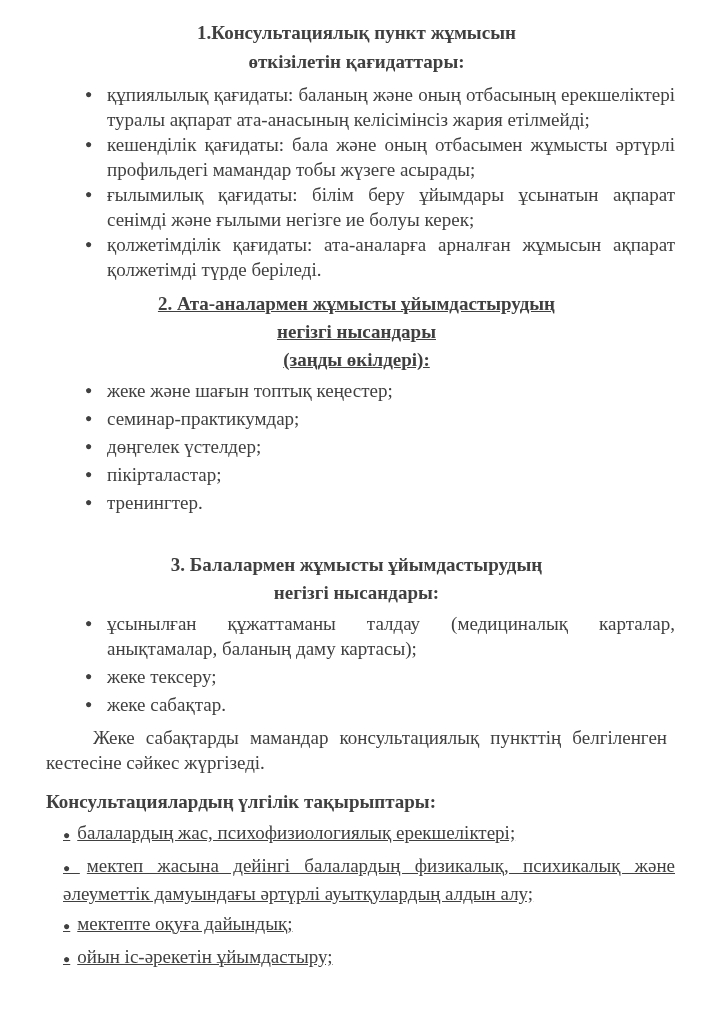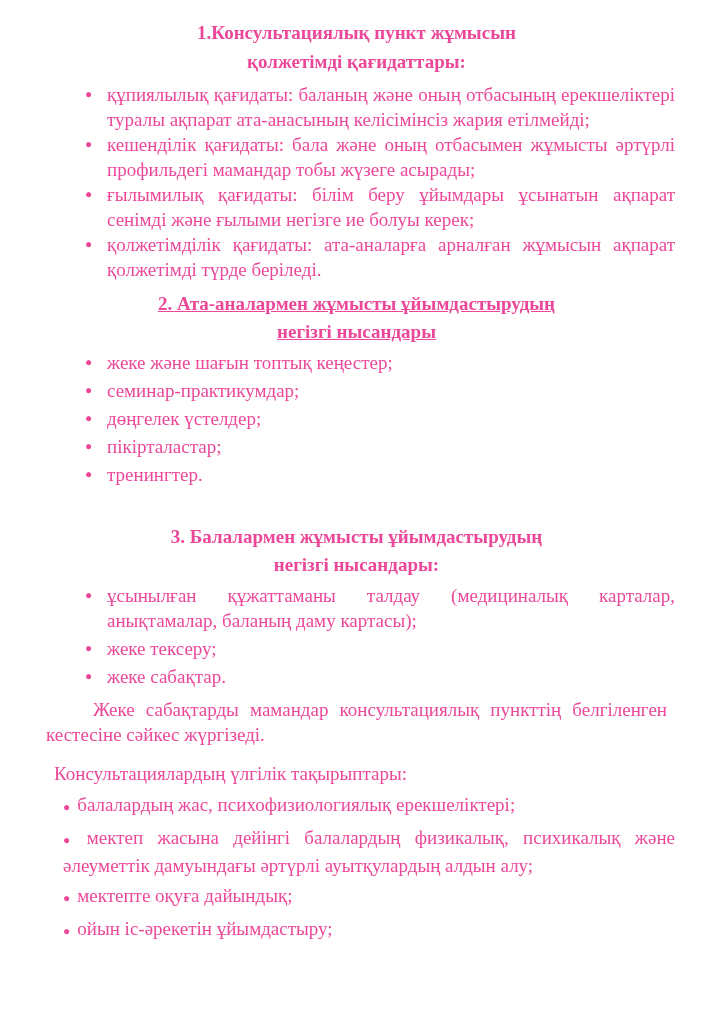--- a/index.html
+++ b/index.html
@@ -3,21 +3,21 @@
 <meta charset="utf-8">
 <style>
   html, body { margin: 0; padding: 0; background: #ffffff; }
   .page {
     position: relative;
     width: 714px;
     height: 1024px;
     box-sizing: border-box;
     padding: 18px 39px 0 38px;
     background: #ffffff;
-    color: #ec4899;
+    color: #404040;
     font-family: "Liberation Serif", "DejaVu Serif", serif;
     font-size: 19px;
     line-height: 25px;
     overflow: hidden;
   }
   .h-center {
     font-weight: 700;
     text-align: center;
     line-height: 29px;
     margin: 0 0 6px 0;
@@ -40,41 +40,42 @@
   .li-text {
     flex: 1 1 auto;
     text-align: justify;
   }
   .para {
     margin: 8px;
     text-align: justify;
     text-indent: 47px;
   }
   .topics-heading {
-    font-weight: 400;
-    margin: 14px 0 6px 16px;
+    font-weight: 700;
+    margin: 14px 0 6px 8px;
   }
   .topic {
     margin-left: 25px;
     margin-bottom: 5px;
     text-align: justify;
+    text-decoration: underline;
   }
   .bullet-inline {
     font-size: 12px;
     margin-right: 7px;
   }
 </style>
 </head>
 <body>
 
 <div class="page">
 
   <div class="h-center">
     <span class="hline">1.Консультациялық пункт жұмысын</span>
-    <span class="hline">қолжетімді қағидаттары:</span>
+    <span class="hline">өткізілетін қағидаттары:</span>
   </div>
 
   <div class="blist">
     <div class="li">
       <span class="bullet">●</span>
       <span class="li-text">құпиялылық қағидаты: баланың және оның отбасының ерекшеліктері туралы ақпарат ата-анасының келісімінсіз жария етілмейді;</span>
     </div>
     <div class="li">
       <span class="bullet">●</span>
       <span class="li-text">кешенділік қағидаты: бала және оның отбасымен жұмысты әртүрлі профильдегі мамандар тобы жүзеге асырады;</span>
@@ -85,20 +86,21 @@
     </div>
     <div class="li">
       <span class="bullet">●</span>
       <span class="li-text">қолжетімділік қағидаты: ата-аналарға арналған жұмысын ақпарат қолжетімді түрде беріледі.</span>
     </div>
   </div>
 
   <div class="h-center h2">
     <span class="hline">2. Ата-аналармен жұмысты ұйымдастырудың</span>
     <span class="hline">негізгі нысандары</span>
+    <span class="hline">(заңды өкілдері):</span>
   </div>
 
   <div class="blist">
     <div class="li sp">
       <span class="bullet">●</span>
       <span class="li-text">жеке және шағын топтық кеңестер;</span>
     </div>
     <div class="li sp">
       <span class="bullet">●</span>
       <span class="li-text">семинар-практикумдар;</span>

